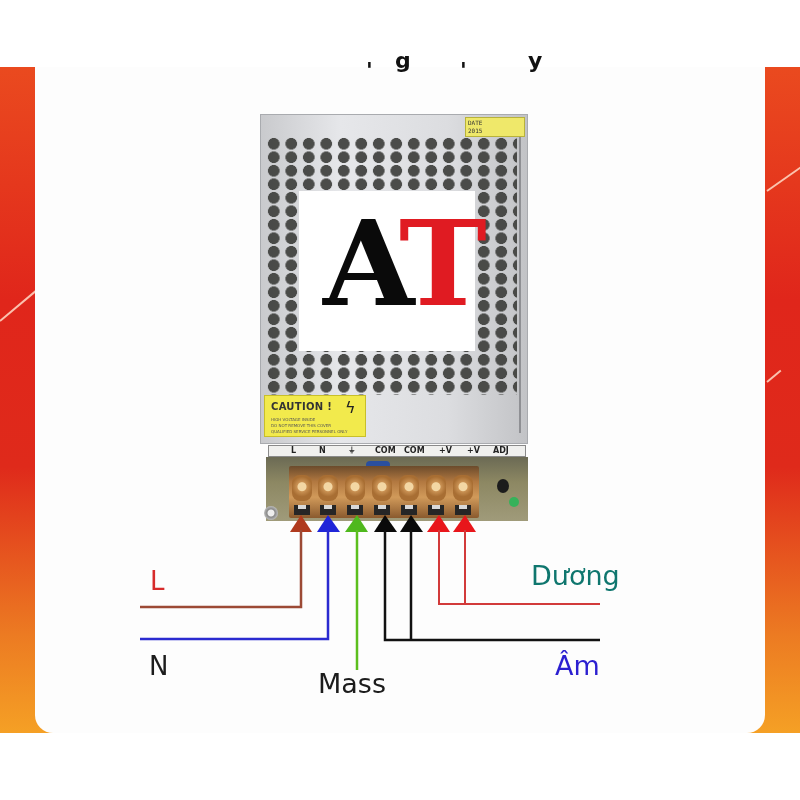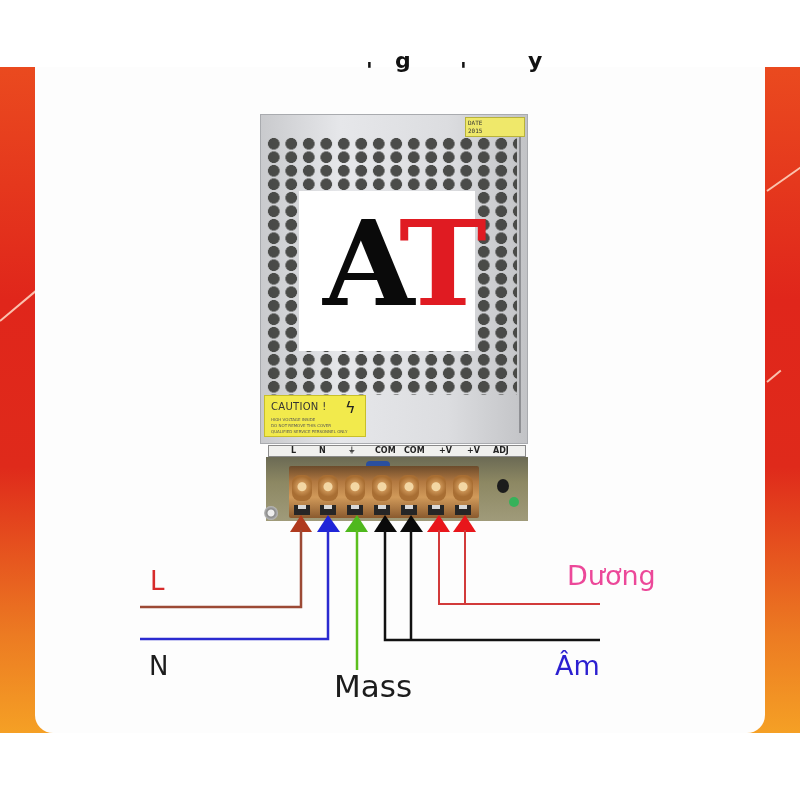--- a/index.html
+++ b/index.html
@@ -55,21 +55,21 @@
     position: absolute; top: 14px; font-family: "DejaVu Serif", serif;
     font-weight: bold; font-size: 118px; line-height: 118px;
   }
   .logo-a { left: 24px; color: #0a0a0a; }
   .logo-t { left: 100px; color: #e01b22; }
   .caution {
     position: absolute; left: 3px; top: 280px; width: 102px; height: 42px;
     background: #f2ea4c; border: 1px solid #c8bf2a; box-sizing: border-box;
     color: #333;
   }
-  .caution .title { position: absolute; left: 6px; top: 5px; font-size: 10px; font-weight: normal; letter-spacing: 0.3px; }
+  .caution .title { position: absolute; left: 6px; top: 5px; font-size: 10px; font-weight: bold; letter-spacing: 0.3px; }
   .caution .bolt { position: absolute; left: 80px; top: 2px; font-size: 16px; color: #222; }
   .caution .fine { position: absolute; left: 6px; font-size: 4px; line-height: 5px; color: #555; white-space: nowrap; }
 
   .terminal {
     position: absolute; left: 262px; top: 441px; width: 268px; height: 88px;
   }
   .term-label {
     position: absolute; left: 6px; top: 4px; width: 258px; height: 12px;
     background: #f0f0ee; border: 1px solid #8a8a8a; box-sizing: border-box;
     font-size: 8px; font-weight: bold; color: #222; white-space: nowrap; overflow: hidden;
@@ -98,22 +98,22 @@
   .pcb-comp-blue { position: absolute; left: 104px; top: 20px; width: 24px; height: 8px; border-radius: 4px; background: #2a4f9e; }
   .pcb-comp-black { position: absolute; left: 235px; top: 38px; width: 12px; height: 14px; border-radius: 50%; background: #1c1c1c; }
   .mount-screw { position: absolute; left: 264px; top: 506px; width: 14px; height: 14px; border-radius: 50%;
     background: radial-gradient(circle, #eee 0 3px, #888 4px, #bbb 7px); }
 
   svg.wires { position: absolute; left: 0; top: 0; width: 800px; height: 800px; }
 
   .lbl { position: absolute; font-family: "DejaVu Sans", sans-serif; white-space: nowrap; }
   .lbl-L { left: 150px; top: 566px; font-size: 26px; color: #d72b2b; }
   .lbl-N { left: 149px; top: 651px; font-size: 26px; color: #1c1c1c; }
-  .lbl-mass { left: 318px; top: 668px; font-size: 31px; color: #1c1c1c; margin-left: 16px; }
-  .lbl-duong { left: 531px; top: 560px; font-size: 27px; color: #ec4899; margin-left: 36px; }
+  .lbl-mass { left: 318px; top: 668px; font-size: 27px; color: #1c1c1c; }
+  .lbl-duong { left: 531px; top: 560px; font-size: 27px; color: #0f766e; }
   .lbl-am { left: 555px; top: 650px; font-size: 27px; color: #2b1fd0; text-align: center; }
 </style>
 </head>
 <body>
 
 <div class="band"></div>
 <div class="streak" style="left:0;top:320px;width:50px;transform:rotate(-40deg);"></div>
 <div class="streak" style="left:767px;top:190px;width:45px;transform:rotate(-35deg);"></div>
 <div class="streak" style="left:767px;top:381px;width:18px;transform:rotate(-40deg);"></div>
 

